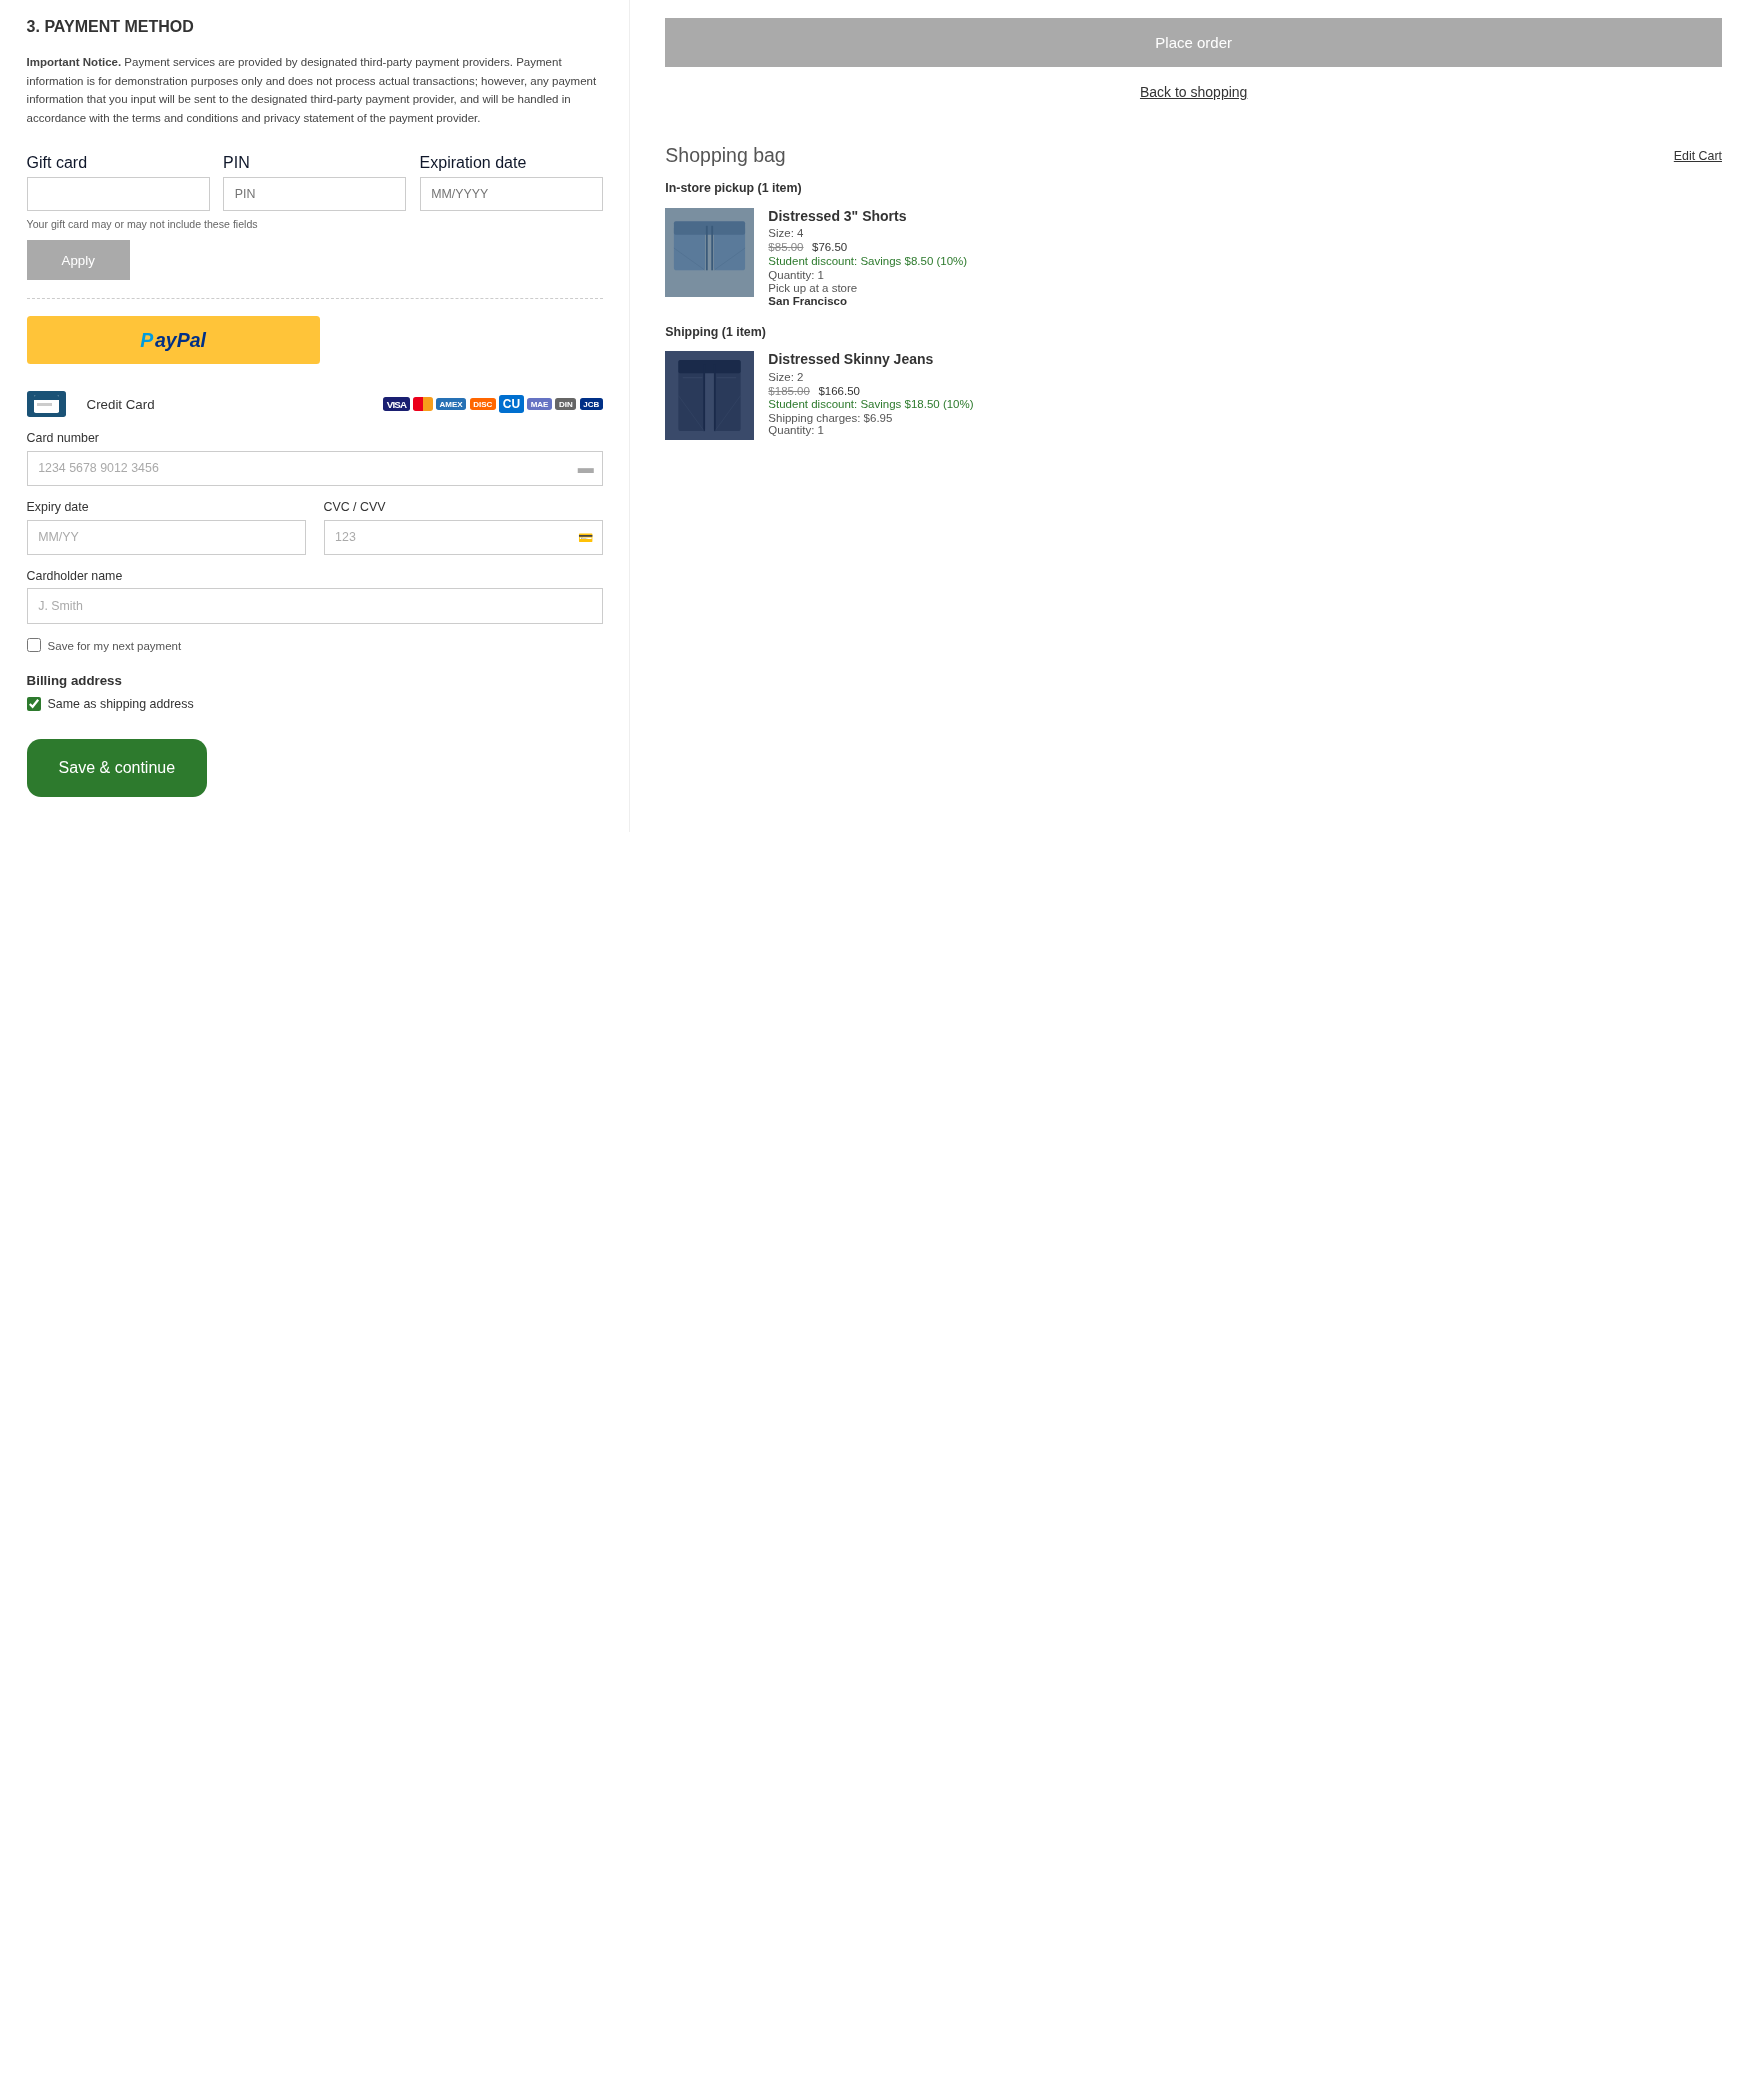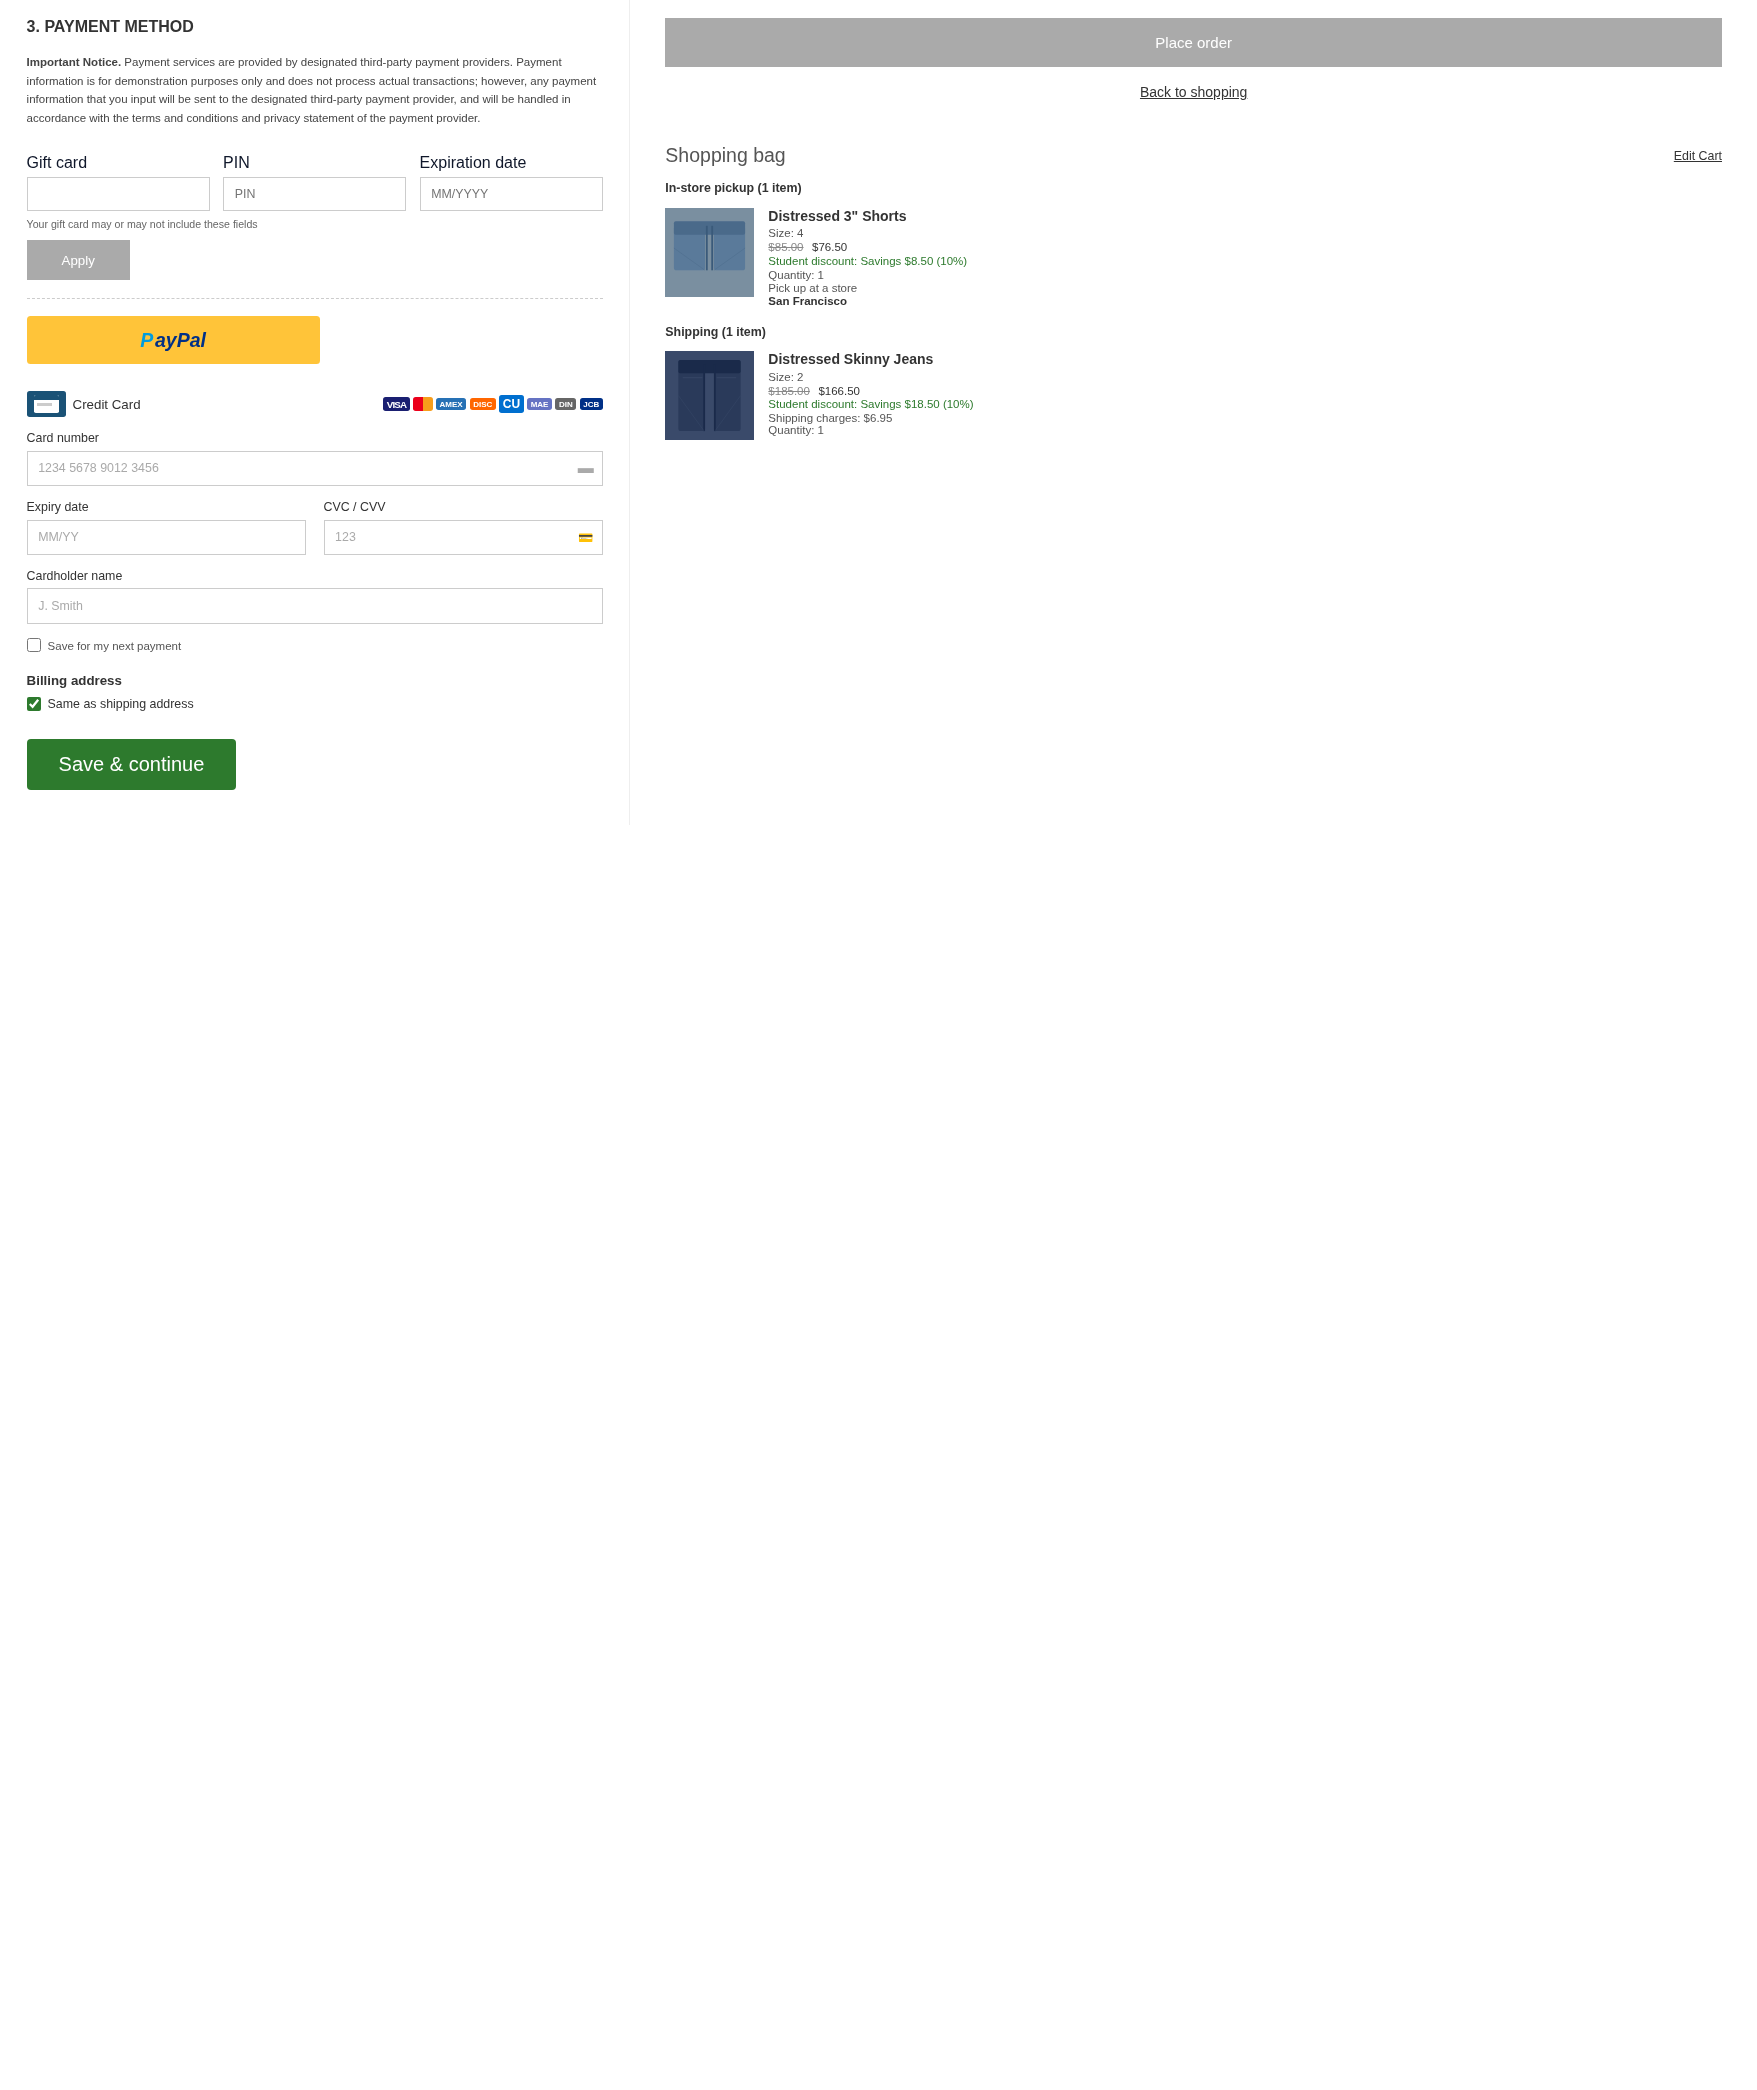--- a/index.html
+++ b/index.html
@@ -24,21 +24,21 @@
     .gift-card-note { font-size: 10.6px; color: #666; margin-bottom: 10.6px; }
     .apply-btn { background: #aaa; color: #fff; border: none; padding: 12.4px 35px; font-size: 13.3px; cursor: pointer; }
 
     .divider-dashed { border: none; border-top: 0.9px dashed #ccc; margin: 17.7px 0; }
 
     .paypal-btn { background: #FFC439; border: none; border-radius: 3.5px; padding: 12.4px; width: 293px; cursor: pointer; display: flex; align-items: center; justify-content: center; margin-bottom: 26.6px; }
     .paypal-p { color: #009cde; font-size: 19.5px; font-weight: 700; font-style: italic; margin-right: 1.8px; }
 
     .credit-card-section { margin-bottom: 17.7px; }
     .credit-card-header { display: flex; align-items: center; justify-content: space-between; margin-bottom: 14px; }
-    .credit-card-label { display: flex; align-items: center; gap: 7px; font-size: 13.3px; }
+    .credit-card-label { display: flex; align-items: center; gap: 21px; font-size: 13.3px; }
     .card-icon-box { width: 39px; height: 26.6px; background: #1a5276; border-radius: 2.7px; display: flex; align-items: center; justify-content: center; }
 
     .card-logos { display: flex; gap: 3.5px; align-items: center; }
     .card-logo { font-size: 8px; font-weight: 700; border-radius: 2.7px; padding: 1.8px 3.5px; color: #fff; }
     .logo-visa { background: #1a1f71; font-size: 9.8px; letter-spacing: -0.9px; }
     .logo-amex { background: #2671b5; }
     .logo-disc { background: #ff6600; }
     .logo-cu { background: #006fcf; }
     .logo-mae { background: #6573c3; }
     .logo-din { background: #666; }
@@ -60,21 +60,21 @@
     .save-checkbox label { font-size: 11.5px; color: #555; }
 
     .billing-section { margin-top: 8.9px; }
     .billing-title { font-weight: 700; font-size: 13.3px; margin-bottom: 8.9px; }
     .same-address-row { display: flex; align-items: center; gap: 7px; margin-bottom: 10.6px; }
     .same-address-row input[type="checkbox"] { width: 14px; height: 14px; accent-color: #2d7a2d; }
     .same-address-row label { font-size: 12.4px; }
     .address-info { font-size: 12.4px; line-height: 2; color: #333; }
     .address-info .phone-line { display: flex; align-items: center; gap: 5.3px; }
 
-    .save-continue-btn { background: #2d7a2d; color: #fff; border: none; padding: 14px 32px; font-size: 20px; cursor: pointer; border-radius: 4px; margin-top: 17.7px; }
+    .save-continue-btn { background: #2d7a2d; color: #fff; border: none; padding: 20px 32px; font-size: 16px; cursor: pointer; border-radius: 14px; margin-top: 17.7px; }
 
     
     .place-order-btn { width: 100%; background: #aaa; color: #fff; border: none; padding: 16px; font-size: 15px; cursor: pointer; margin-bottom: 17.7px; }
     .back-to-shopping { text-align: center; margin-bottom: 35px; }
     .back-to-shopping a { font-size: 14px; color: #333; text-decoration: underline; cursor: pointer; }
 
     .shopping-bag-section { padding-top: 8.9px; }
     .bag-header { display: flex; justify-content: space-between; align-items: center; margin-bottom: 14px; }
     .bag-title { font-size: 19.5px; color: #555; }
     .edit-cart-link { font-size: 12.4px; text-decoration: underline; color: #333; cursor: pointer; }

